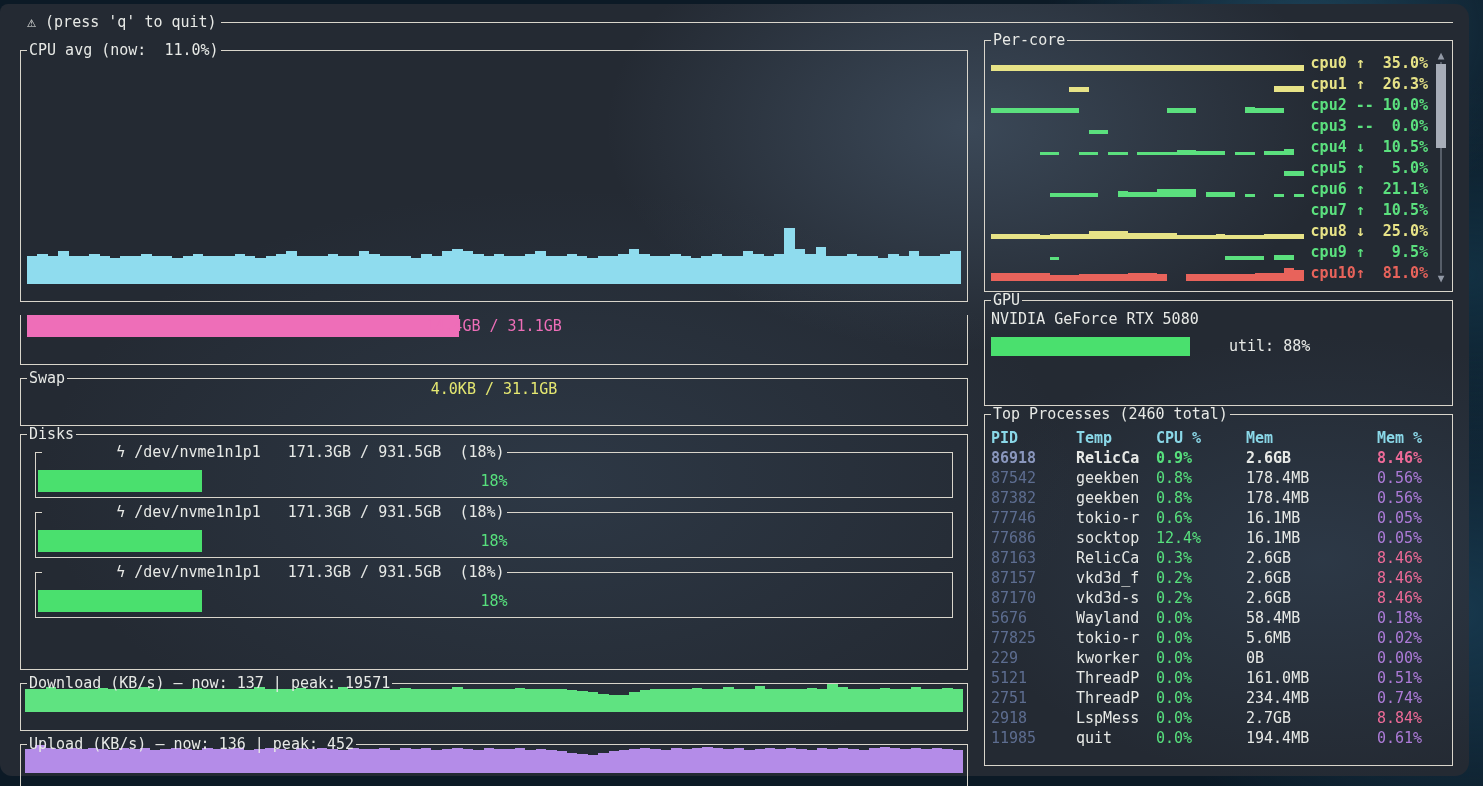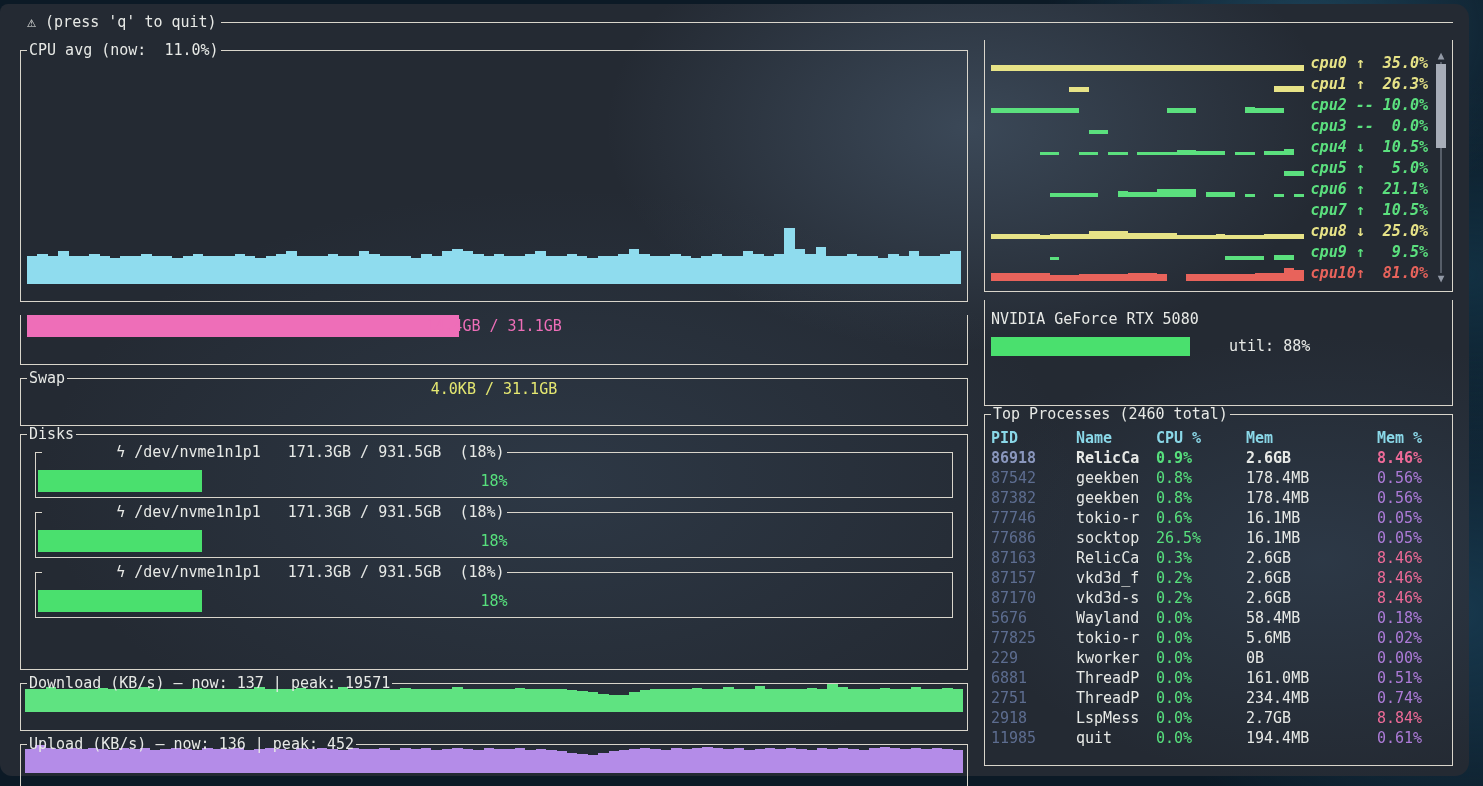--- a/index.html
+++ b/index.html
@@ -74,21 +74,21 @@
   
   .subpanel{position:relative;border:1px solid var(--bd);border-top:none;height:46px;margin:0 6px 14px 6px;padding:18px 2px 4px 2px;}
   .subpanel .gauge{height:22px;}
   .disk-list{padding:18px 8px 0 8px;}
 
   
   #core-rows{padding:12px 24px 4px 6px;}
   .core-row{display:flex;align-items:center;height:21px;}
   .core-spark{flex:1;height:17px;margin-right:7px;display:flex;align-items:flex-end;}
   .core-spark .bar{flex:1;}
-  .core-label{white-space:pre;font-weight:bold;text-align:left;flex:none;font-style:italic;}
+  .core-label{white-space:pre;font-weight:bold;text-align:left;flex:none;}
   .vscroll{position:absolute;top:10px;bottom:6px;right:4px;width:14px;display:flex;flex-direction:column;align-items:center;}
   .vscroll .arr{color:var(--scrollarrow);font-size:11px;line-height:12px;height:12px;flex:none;}
   .vscroll .track{flex:1;width:14px;position:relative;display:flex;justify-content:center;}
   .vscroll .track::before{content:"";position:absolute;top:0;bottom:0;width:2px;background:rgba(150,158,170,.45);}
   .vscroll .thumb{position:absolute;top:2px;width:10px;height:84px;background:var(--scrollthumb);}
 
   
   .gpu-body{padding:10px 6px 0 6px;}
   .gpu-name{white-space:pre;margin-bottom:6px;}
   .gpu-row{display:flex;align-items:center;height:24px;}
@@ -484,20 +484,23 @@
             <div class="bar" style="height: 82%; background: rgb(180, 140, 232);"></div>
             <div class="bar" style="height: 80%; background: rgb(180, 140, 232);"></div>
           </div>
       </div>
 
     </div>
 
     <div class="col-right">
 
       <div class="panel" style="height:252px">
+        <div class="phead">
+            <span class="ptitle">Per-core</span>
+          </div>
         <div id="core-rows">
   <div class="core-row">
     <div class="core-spark">
                 <div class="bar" style="height: 35%; background: rgb(231, 227, 135);"></div>
                 <div class="bar" style="height: 35%; background: rgb(231, 227, 135);"></div>
                 <div class="bar" style="height: 35%; background: rgb(231, 227, 135);"></div>
                 <div class="bar" style="height: 35%; background: rgb(231, 227, 135);"></div>
                 <div class="bar" style="height: 35%; background: rgb(231, 227, 135);"></div>
                 <div class="bar" style="height: 35%; background: rgb(231, 227, 135);"></div>
                 <div class="bar" style="height: 35%; background: rgb(231, 227, 135);"></div>
@@ -913,39 +916,42 @@
         <div class="vscroll">
           <div class="arr">▲</div>
           <div class="track">
             <div class="thumb"></div>
           </div>
           <div class="arr">▼</div>
         </div>
       </div>
 
       <div class="panel" style="height:106px">
+        <div class="phead">
+            <span class="ptitle">GPU</span>
+          </div>
         <div class="gpu-body">
           <div class="gpu-name">NVIDIA GeForce RTX 5080</div>
           <div class="gpu-row">
             <div class="gpu-bar">
                 <div class="fill" id="gpu-util-fill" style="width: 88%; background: rgb(74, 224, 110);"></div>
               </div>
             <span>util: 88%</span>
           </div>
         </div>
       </div>
 
       <div class="panel" style="height:352px">
         <div class="phead">
             <span class="ptitle">Top Processes (2460 total)</span>
           </div>
         <div class="proc-body" id="proc-body">
           <div class="proc-row hdr">
             <span class="c-pid">PID</span>
-            <span class="c-name">Name</span>
+            <span class="c-name">Temp</span>
             <span class="c-cpu">CPU %</span>
             <span class="c-mem">Mem</span>
             <span class="c-mpc">Mem %</span>
           </div>
 
   <div class="proc-row hi">
     <span class="c-pid">86918</span>
     <span class="c-name">RelicCa</span>
     <span class="c-cpu">0.9%</span>
     <span class="c-mem">2.6GB</span>
@@ -972,21 +978,21 @@
     <span class="c-pid">77746</span>
     <span class="c-name">tokio-r</span>
     <span class="c-cpu">0.6%</span>
     <span class="c-mem">16.1MB</span>
     <span class="c-mpc mp-purple">0.05%</span>
   </div>
 
   <div class="proc-row">
     <span class="c-pid">77686</span>
     <span class="c-name">socktop</span>
-    <span class="c-cpu">26.5%</span>
+    <span class="c-cpu">12.4%</span>
     <span class="c-mem">16.1MB</span>
     <span class="c-mpc mp-purple">0.05%</span>
   </div>
 
   <div class="proc-row">
     <span class="c-pid">87163</span>
     <span class="c-name">RelicCa</span>
     <span class="c-cpu">0.3%</span>
     <span class="c-mem">2.6GB</span>
     <span class="c-mpc mp-pink">8.46%</span>
@@ -1026,21 +1032,21 @@
 
   <div class="proc-row">
     <span class="c-pid">229</span>
     <span class="c-name">kworker</span>
     <span class="c-cpu">0.0%</span>
     <span class="c-mem">0B</span>
     <span class="c-mpc mp-purple">0.00%</span>
   </div>
 
   <div class="proc-row">
-    <span class="c-pid">6881</span>
+    <span class="c-pid">5121</span>
     <span class="c-name">ThreadP</span>
     <span class="c-cpu">0.0%</span>
     <span class="c-mem">161.0MB</span>
     <span class="c-mpc mp-purple">0.51%</span>
   </div>
 
   <div class="proc-row">
     <span class="c-pid">2751</span>
     <span class="c-name">ThreadP</span>
     <span class="c-cpu">0.0%</span>

